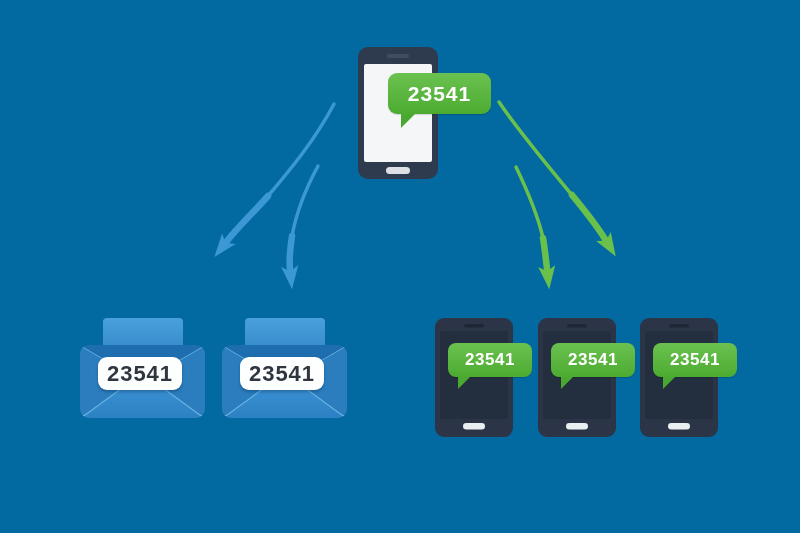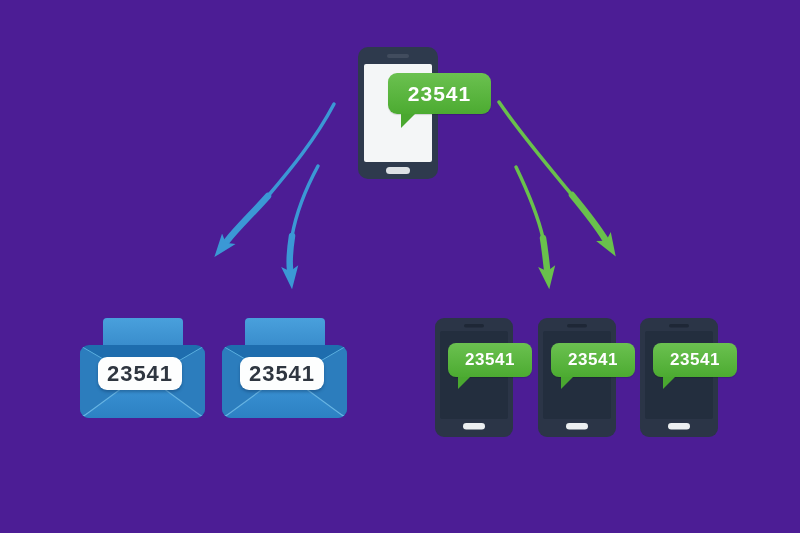--- a/index.html
+++ b/index.html
@@ -1,17 +1,17 @@
 <!DOCTYPE html>
 <html><head>
 <meta charset="utf-8">
 <style>
   html,body{margin:0;padding:0;background:#ffffff;}
   body{font-family:"Liberation Sans",sans-serif;}
-  .canvas{position:relative;width:800px;height:533px;background:#4c1d95;overflow:hidden;}
+  .canvas{position:relative;width:800px;height:533px;background:#0369a1;overflow:hidden;}
   .arrows{position:absolute;left:0;top:0;}
   .node{position:absolute;}
   .art{display:block;}
   
   .bubble{position:absolute;display:flex;align-items:center;justify-content:center;
           color:#ffffff;font-weight:700;
           background:linear-gradient(180deg,#6bc150 0%,#4cab31 100%);
           box-shadow:0 1px 1px rgba(0,0,0,.15);}
   .bubble::after{content:"";position:absolute;width:0;height:0;
           border:7px solid transparent;

